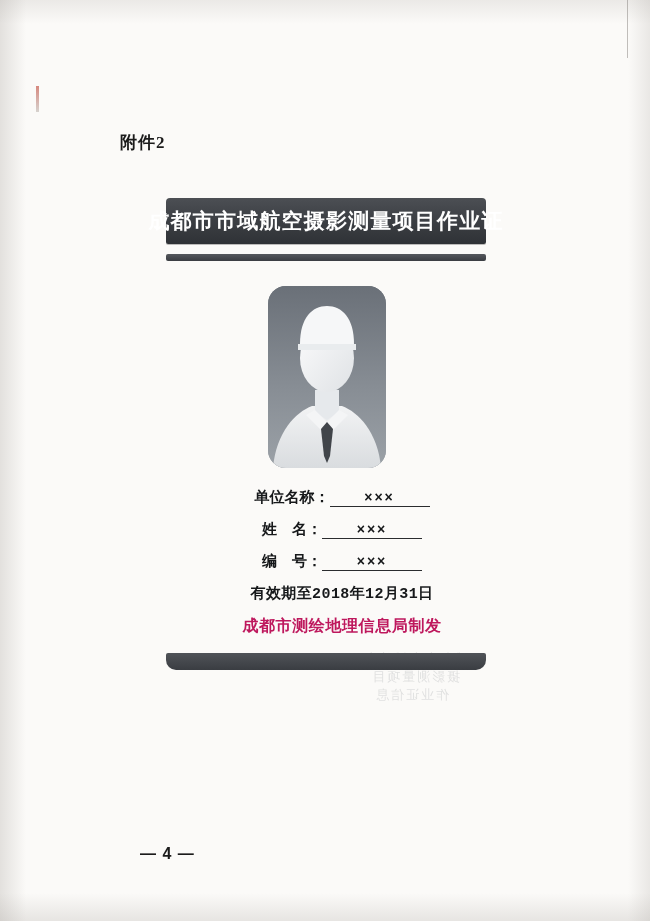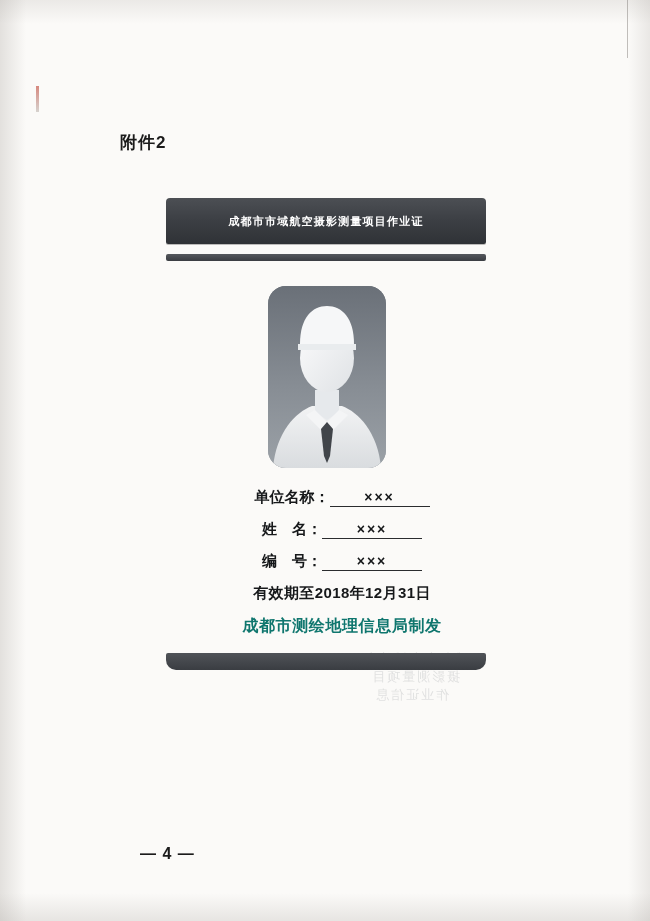--- a/index.html
+++ b/index.html
@@ -44,21 +44,21 @@
     height: 26px;
     background: linear-gradient(180deg, rgba(190,60,45,0.75), rgba(120,110,100,0.35));
     opacity: .8;
   }
 
   
   .attach-label {
     position: absolute;
     left: 120px;
     top: 131px;
-    font-family: Liberation Sans, sans-serif;
+    font-family: Liberation Serif, serif;
     font-weight: bold;
     font-size: 17px;
     color: #1b1b1b;
     letter-spacing: 1px;
   }
 
   
   .card {
     position: absolute;
     left: 166px;
@@ -75,21 +75,21 @@
     border-radius: 4px 4px 2px 2px;
     display: flex;
     align-items: center;
     justify-content: center;
     box-shadow: 0 1px 0 rgba(0,0,0,.25);
   }
   .card-header .title {
     color: #ffffff;
     font-family: Liberation Serif, serif;
     font-weight: bold;
-    font-size: 11px;
+    font-size: 21px;
     letter-spacing: 1.2px;
     white-space: nowrap;
   }
   .header-underbar {
     position: absolute;
     left: 0;
     top: 56px;
     width: 320px;
     height: 7px;
     background: linear-gradient(180deg, #55585d 0%, #3a3d42 100%);
@@ -148,26 +148,27 @@
     letter-spacing: 2px;
     font-size: 14px;
   }
   .field-center {
     text-align: center;
     font-size: 15px;
     font-weight: bold;
     color: #16181a;
     margin-bottom: 13px;
     letter-spacing: .4px;
+    font-family: Liberation Mono, monospace;
   }
   .field-issuer {
     text-align: center;
     font-size: 16px;
     font-weight: bold;
-    color: #0f766e;
+    color: #be185d;
     margin-top: 6px;
     letter-spacing: .6px;
   }
 
   
   .card-footer {
     position: absolute;
     left: 0;
     top: 455px;
     width: 320px;

